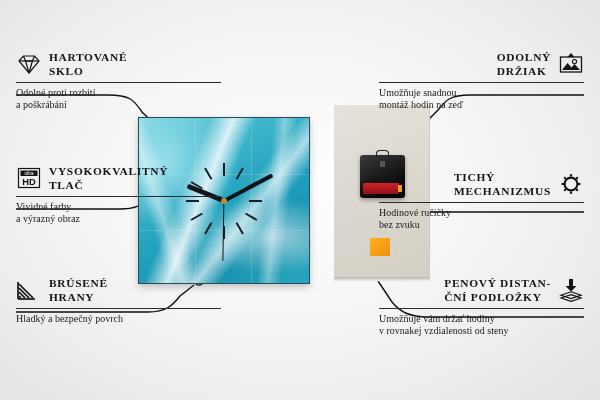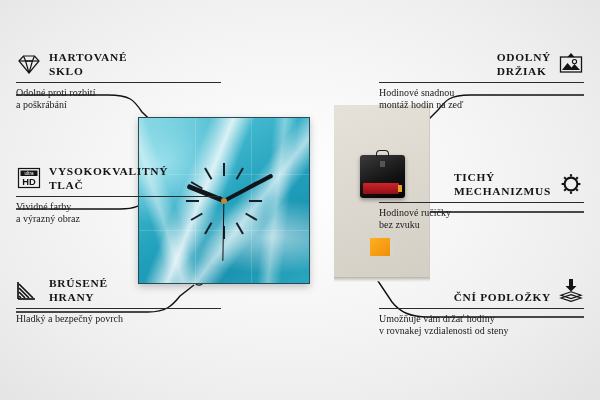--- a/index.html
+++ b/index.html
@@ -331,21 +331,21 @@
         <circle cx="16.5" cy="9.6" r="2.1" fill="none" stroke="#141414" stroke-width="1.1"></circle>
       </svg>
     </span>
     <span class="title">
       <span>ODOLNÝ</span><br>
       <span>DRŽIAK</span>
     </span>
   </div>
   <div class="rule"></div>
   <div class="desc">
-    <span>Hodinové snadnou</span><br>
+    <span>Umožňuje snadnou</span><br>
     <span>montáž hodin na zeď</span>
   </div>
 </div>
 
 <div class="callout right" id="c5">
   <div class="head">
     <span class="ico">
       <svg viewBox="0 0 26 24">
           <g fill="none" stroke="#141414" stroke-width="2.1">
         <circle cx="13" cy="12" r="6.4"></circle>
@@ -375,21 +375,21 @@
 <div class="callout right" id="c6">
   <div class="head">
     <span class="ico">
       <svg viewBox="0 0 26 24">
         <path d="M11 1 H15 V8 H18.5 L13 13.5 L7.5 8 H11 Z" fill="#141414"></path>
         <path d="M13 13.8 L23 17.2 L13 20.6 L3 17.2 Z" fill="none" stroke="#141414" stroke-width="1.2"></path>
         <path d="M13 16.6 L23 20 L13 23.4 L3 20 Z" fill="none" stroke="#141414" stroke-width="1.2"></path>
       </svg>
     </span>
     <span class="title">
-      <br>
+      <span>PENOVÝ DISTAN-</span><br>
       <span>ČNÍ PODLOŽKY</span>
     </span>
   </div>
   <div class="rule"></div>
   <div class="desc">
     <span>Umožňuje vám držať hodiny</span><br>
     <span>v rovnakej vzdialenosti od steny</span>
   </div>
 </div>
 

